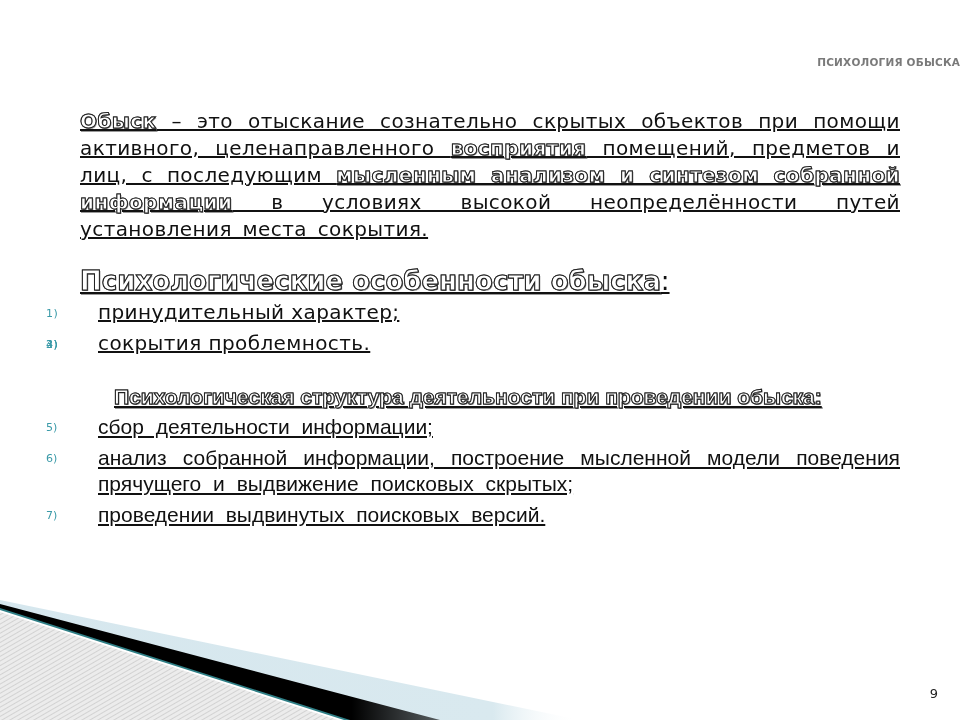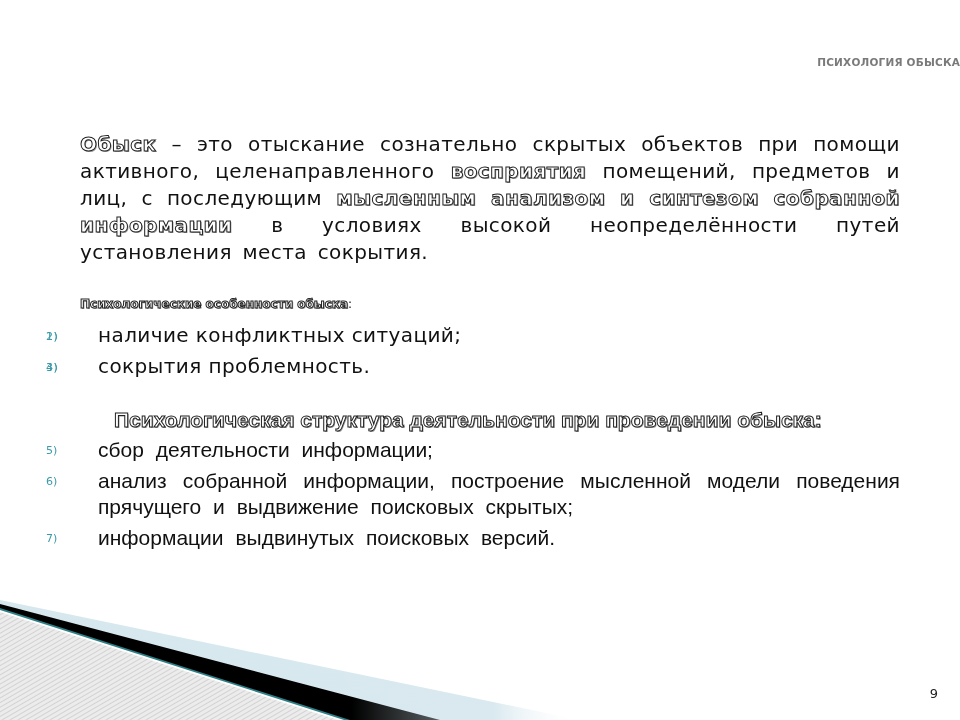--- a/index.html
+++ b/index.html
@@ -8,35 +8,35 @@
     background: #ffffff;
     font-family: "DejaVu Sans", sans-serif;
     color: #111111;
   }
   .title {
     position: absolute; left: 0; width: 960px; top: 56px;
     text-align: right; font-size: 10.5px; font-weight: bold; color: #7a7a7a;
     letter-spacing: 0.2px;
   }
   .body-block {
-    position: absolute; left: 80px; width: 820px; top: 131px;
+    position: absolute; left: 80px; width: 820px; top: 108px; text-decoration: underline;
   }
   .para {
     font-size: 20px; line-height: 27px; text-align: justify;
     text-align-last: left; letter-spacing: 0.4px; word-spacing: 4px;
     margin: 0;
   }
   .emph {
     color: #ffffff; font-weight: bold;
     -webkit-text-stroke: 1px #222;
     text-shadow: 1px 1px 0 #999;
     font-family: "DejaVu Sans", sans-serif;
   }
   .heading {
-    font-size: 12px; line-height: 27px; margin: 0;
+    font-size: 26px; line-height: 27px; margin: 0;
   }
   .list { margin: 0; padding: 0; list-style: none; }
   .list li {
     position: relative; font-size: 20px; line-height: 27px;
     padding-left: 18px; margin-left: 0;
   }
   .list li .num {
     position: absolute; left: -34px; top: 1px;
     font-size: 11px; color: #3a9aa8;
     font-family: "DejaVu Sans", sans-serif;
@@ -82,27 +82,27 @@
   <polygon points="0,612 338,720 0,720" fill="url(#hatch)"></polygon>
 </svg>
 
 <div class="title">ПСИХОЛОГИЯ ОБЫСКА</div>
 
 <div class="body-block">
   <p class="para"><span class="emph">Обыск</span><span> – это отыскание сознательно скрытых объектов при помощи активного, целенаправленного </span><span class="emph">восприятия</span><span> помещений, предметов и лиц, с последующим </span><span class="emph">мысленным анализом и синтезом собранной информации</span><span> в условиях высокой неопределённости путей установления места сокрытия.</span></p>
 
   <p class="heading" style="margin-top:25px;"><span class="emph">Психологические особенности обыска</span><span>:</span></p>
   <ul class="list top" style="margin-top:4px;">
-    <li><span class="num">1)</span></li>
-    <li><span class="num">2)</span><span>наличие конфликтных ситуаций;</span></li>
+    <li><span class="num">1)</span><span>принудительный характер;</span></li>
+    <li><span class="num">2)</span></li>
     <li><span class="num">3)</span></li>
     <li><span class="num">4)</span><span>сокрытия проблемность.</span></li>
   </ul>
 
   <p class="heading cond" style="margin-top:26px;"><span class="emph" style="font-family:'Liberation Sans',sans-serif;">Психологическая структура деятельности при проведении обыска:</span></p>
   <ul class="list bot" style="margin-top:4px;">
     <li><span class="num">5)</span><span>сбор деятельности информации;</span></li>
     <li class="multi"><span class="num">6)</span><span>анализ собранной информации, построение мысленной модели поведения прячущего и выдвижение поисковых скрытых;</span></li>
-    <li><span class="num">7)</span><span>информации выдвинутых поисковых версий.</span></li>
+    <li><span class="num">7)</span><span>проведении выдвинутых поисковых версий.</span></li>
   </ul>
 </div>
 
 <div class="page-num">9</div>
 
 </body></html>

